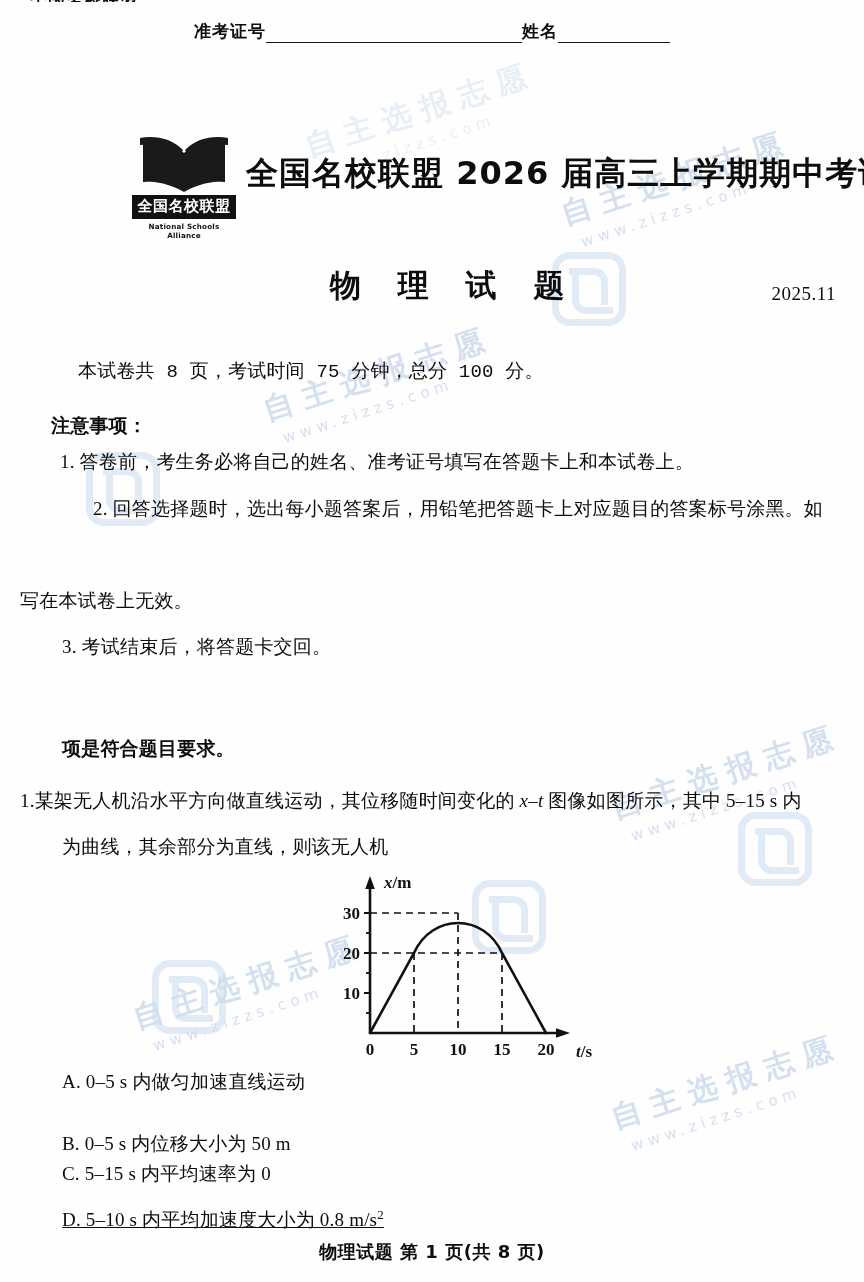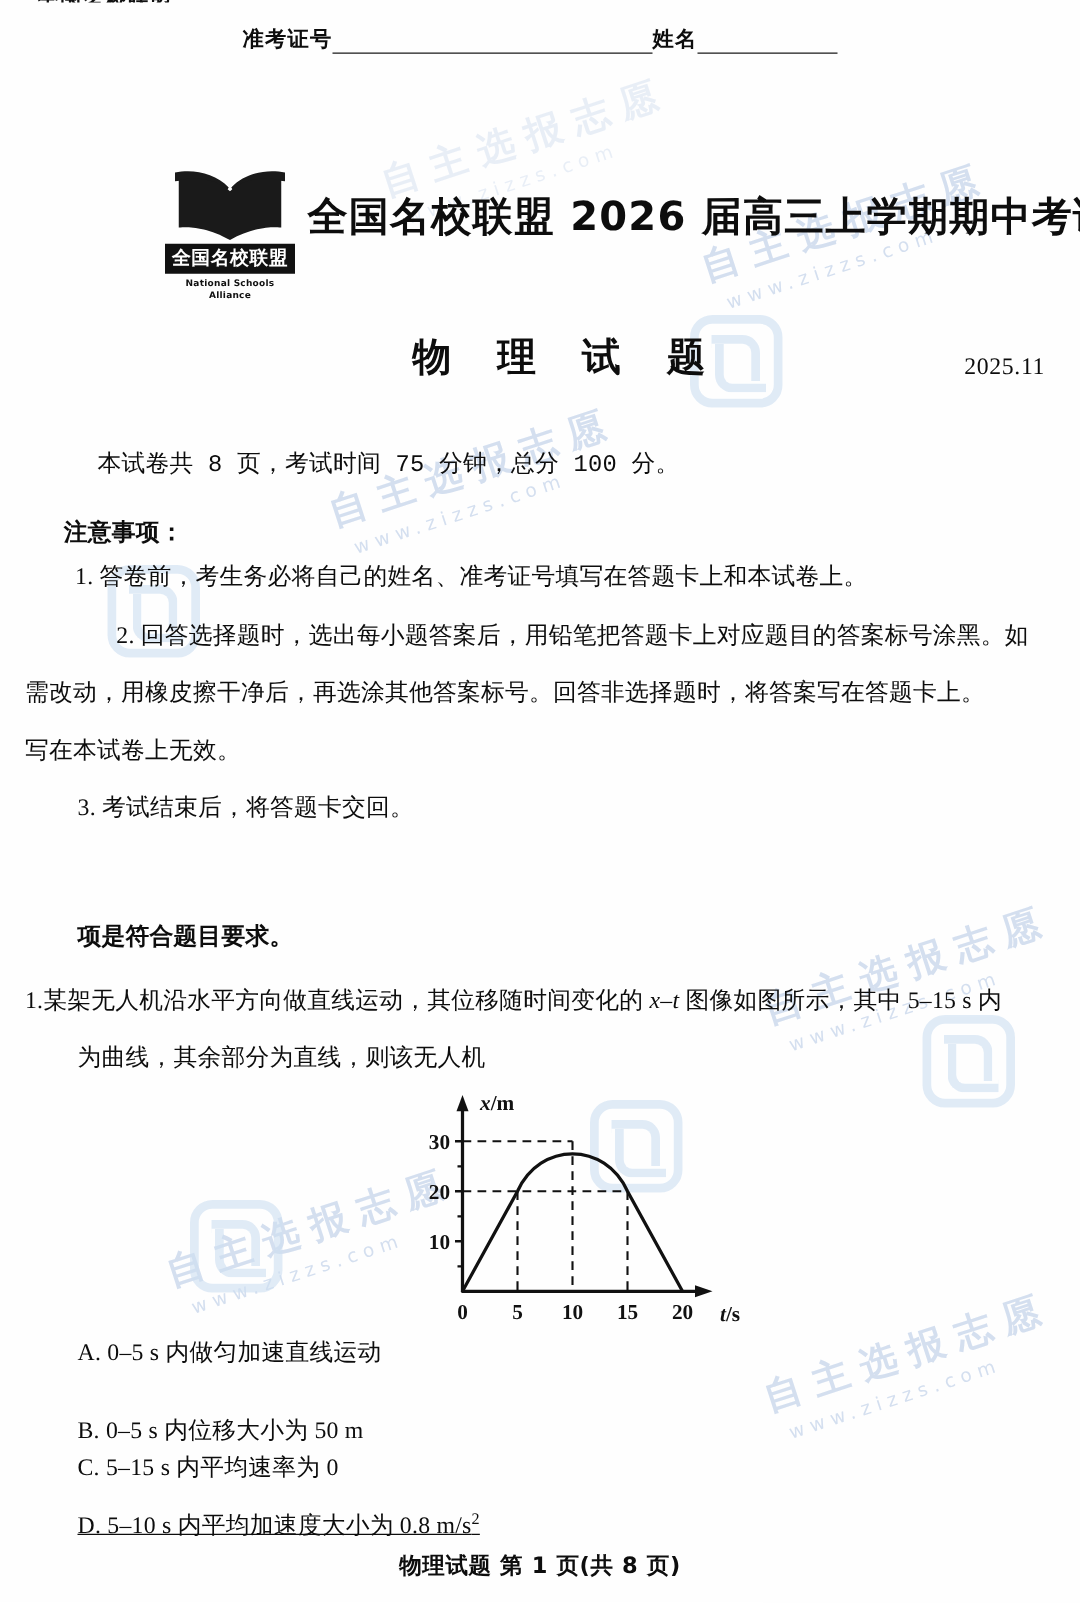--- a/index.html
+++ b/index.html
@@ -329,21 +329,20 @@
     </div>
 
     <div class="main-title">全国名校联盟 2026 届高三上学期期中考试</div>
     <div class="subject-title">物 理 试 题</div>
     <div class="exam-date">2025.11</div>
 
     <div class="para p-pageinfo">本试卷共 8 页，考试时间 75 分钟，总分 100 分。</div>
     <div class="heading p-notice">注意事项：</div>
     <div class="para p-n1">1. 答卷前，考生务必将自己的姓名、准考证号填写在答题卡上和本试卷上。</div>
     <div class="para p-n2a">2. 回答选择题时，选出每小题答案后，用铅笔把答题卡上对应题目的答案标号涂黑。如</div>
-    <div class="para p-n2b">需改动，用橡皮擦干净后，再选涂其他答案标号。回答非选择题时，将答案写在答题卡上。</div>
     <div class="para p-n2c">写在本试卷上无效。</div>
     <div class="para p-n3">3. 考试结束后，将答题卡交回。</div>
 
     <div class="heading p-sec1b">项是符合题目要求。</div>
 
     <div class="para p-q1a"><span>1.</span><span>某架无人机沿水平方向做直线运动，其位移随时间变化的 </span><span class="it">x–t</span><span> 图像如图所示，其中 5–15 s 内</span></div>
     <div class="para p-q1b">为曲线，其余部分为直线，则该无人机</div>
 
     <div class="figure">
       <svg width="290" height="195" viewBox="0 0 290 195">

